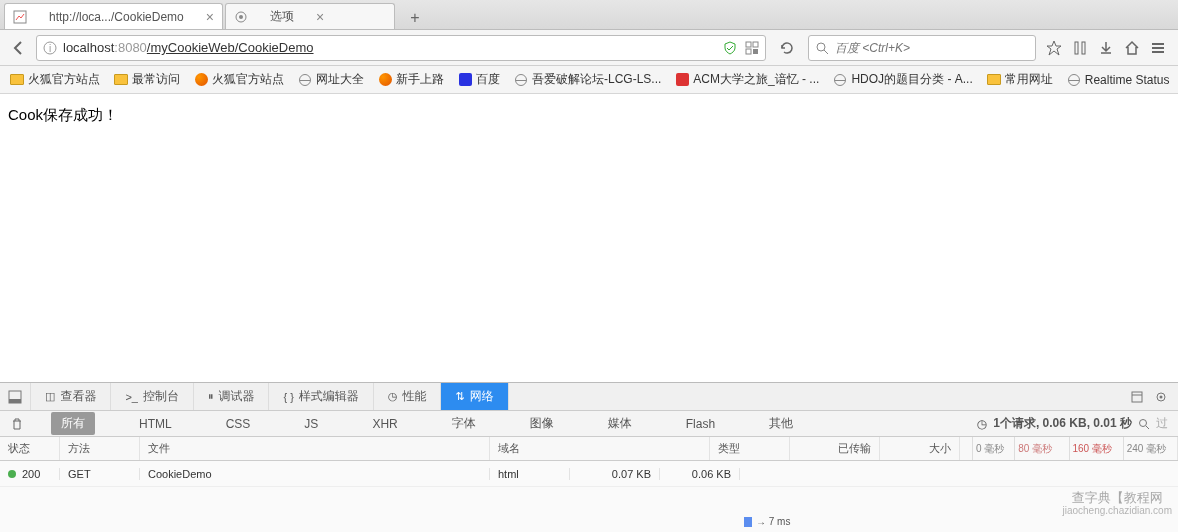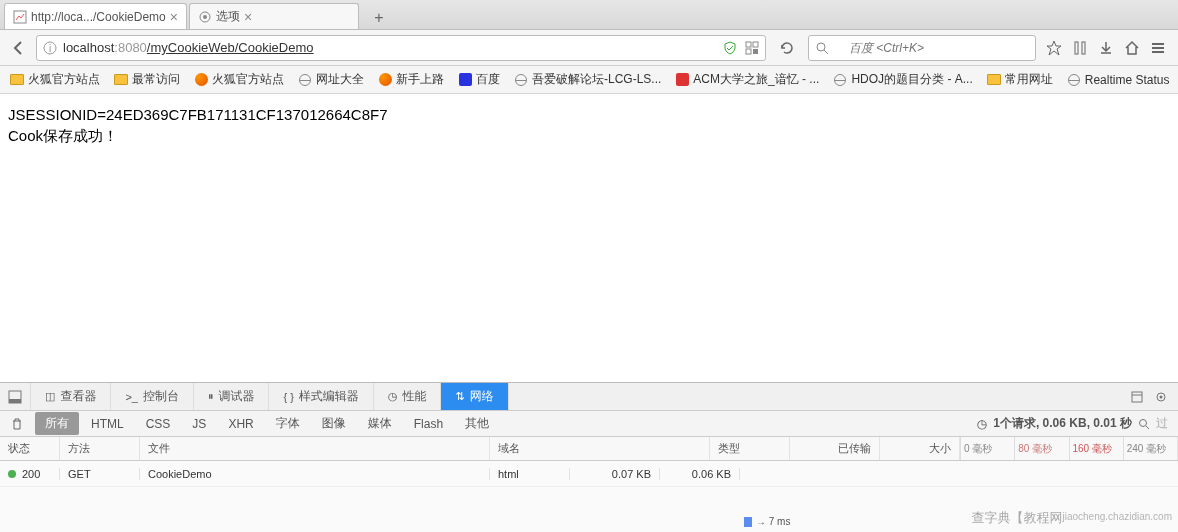--- a/index.html
+++ b/index.html
@@ -1,37 +1,37 @@
 <!DOCTYPE html>
 <html><head>
 <meta charset="utf-8">
 <style>
 * { margin: 0; padding: 0; box-sizing: border-box; font-family: "Microsoft YaHei", Arial, sans-serif; }
 body { width: 1178px; height: 532px; overflow: hidden; background: #fff; font-size: 12px; color: #333; position: relative; }
 
 
 .tab-bar { height: 30px; background: linear-gradient(#e6e6e6, #d9d9d9); display: flex; align-items: flex-end; border-bottom: 1px solid #bcbcbc; padding-left: 4px; }
-.tab { height: 26px; display: flex; align-items: center; padding: 0 8px; gap: 4px; border: 1px solid #bcbcbc; border-bottom: none; background: #f7f7f7; margin-right: 2px; border-radius: 3px 3px 0 0; min-width: 0; }
+.tab { height: 26px; display: flex; align-items: center; padding: 0 8px; gap: 22px; border: 1px solid #bcbcbc; border-bottom: none; background: #f7f7f7; margin-right: 2px; border-radius: 3px 3px 0 0; min-width: 0; }
 .tab.active { background: #fff; }
 .tab .favicon { width: 14px; height: 14px; display: flex; align-items: center; justify-content: center; }
 .tab-title { white-space: nowrap; overflow: hidden; text-overflow: ellipsis; max-width: 155px; color: #555; }
 .tab-close { color: #888; cursor: pointer; font-size: 14px; line-height: 1; }
 .new-tab { width: 28px; height: 22px; display: flex; align-items: center; justify-content: center; color: #666; font-size: 16px; margin-left: 4px; cursor: pointer; }
 
 
 .nav-bar { height: 36px; display: flex; align-items: center; padding: 0 6px; gap: 4px; border-bottom: 1px solid #d0d0d0; background: #f5f5f5; }
 .nav-btn { width: 26px; height: 26px; display: flex; align-items: center; justify-content: center; color: #666; cursor: pointer; border-radius: 3px; }
 .url-box { flex: 0 0 730px; height: 26px; border: 1px solid #bbb; border-radius: 3px; background: #fff; display: flex; align-items: center; padding: 0 6px; gap: 6px; }
 .url-text { flex: 1; display: flex; align-items: baseline; font-size: 13px; }
 .url-host { color: #333; }
 .url-port { color: #999; }
 .url-path { color: #333; text-decoration: underline; }
 .url-icons { display: flex; gap: 8px; align-items: center; color: #7a7; }
 .reload-btn { margin: 0 4px; }
-.search-box { flex: 1; height: 26px; border: 1px solid #bbb; border-radius: 3px; background: #fff; display: flex; align-items: center; padding: 0 6px; gap: 20px; color: #999; }
+.search-box { flex: 1; height: 26px; border: 1px solid #bbb; border-radius: 3px; background: #fff; display: flex; align-items: center; padding: 0 6px; gap: 6px; color: #999; }
 .search-box input { border: none; outline: none; flex: 1; font-style: italic; color: #888; font-size: 12px; }
 .toolbar-icons { display: flex; gap: 10px; align-items: center; color: #666; padding: 0 6px; }
 
 
 .bookmark-bar { height: 28px; display: flex; align-items: center; padding: 0 4px; gap: 2px; background: #f5f5f5; border-bottom: 1px solid #d6d6d6; overflow: hidden; }
 .bookmark { display: flex; align-items: center; gap: 4px; padding: 2px 6px; color: #333; cursor: pointer; white-space: nowrap; }
 .bookmark .bicon { width: 14px; height: 14px; display: flex; align-items: center; justify-content: center; }
 .folder-ico { width: 14px; height: 11px; background: #f9c23c; border-radius: 1px; border: 1px solid #c99a1e; }
 .globe-ico { width: 12px; height: 12px; border: 1px solid #888; border-radius: 50%; position: relative; }
 .globe-ico::before { content: ""; position: absolute; left: 0; right: 0; top: 50%; border-top: 1px solid #888; }
@@ -47,21 +47,21 @@
 .devtools { position: absolute; left: 0; right: 0; bottom: 0; height: 150px; border-top: 1px solid #bbb; background: #fafafa; display: flex; flex-direction: column; }
 .dt-tabs { height: 28px; display: flex; align-items: stretch; border-bottom: 1px solid #ccc; background: #f0f0f0; }
 .dt-tab { display: flex; align-items: center; gap: 5px; padding: 0 14px; color: #555; cursor: pointer; border-right: 1px solid #ddd; font-size: 12px; }
 .dt-tab.active { background: #2d8cf0; color: #fff; }
 .dt-icon { font-size: 11px; }
 .dt-spacer { flex: 1; }
 .dt-right-icons { display: flex; align-items: center; gap: 10px; padding: 0 10px; color: #666; }
 
 .dt-filters { height: 26px; display: flex; align-items: center; border-bottom: 1px solid #ccc; background: #f4f4f4; }
 .dt-filter-left { display: flex; align-items: center; height: 100%; }
-.dt-filter-btn { padding: 3px 10px; color: #555; cursor: pointer; margin: 0 1px; border-radius: 2px; }
+.dt-filter-btn { padding: 3px 10px; color: #555; cursor: pointer; margin: 0 17px; border-radius: 2px; }
 .dt-filter-btn.active { background: #999; color: #fff; }
 .dt-trash { padding: 0 10px; color: #666; cursor: pointer; }
 .dt-filter-right { margin-left: auto; display: flex; align-items: center; gap: 6px; padding: 0 10px; color: #555; }
 .dt-clock { color: #555; }
 .dt-search-icon { color: #666; }
 
 .dt-headers { height: 24px; display: flex; border-bottom: 1px solid #ccc; background: #f8f8f8; font-size: 11px; color: #555; }
 .dt-col { display: flex; align-items: center; padding: 0 8px; border-right: 1px solid #e3e3e3; }
 .c-status { width: 60px; }
 .c-method { width: 80px; }
@@ -76,21 +76,21 @@
 .timeline-tick { position: absolute; top: 0; bottom: 0; border-left: 1px solid #ddd; font-size: 10px; color: #888; padding-left: 3px; display: flex; align-items: center; }
 
 .dt-row { height: 26px; display: flex; align-items: center; font-size: 11px; color: #333; border-bottom: 1px solid #eee; }
 .status-dot { width: 8px; height: 8px; background: #4caf50; border-radius: 50%; margin-right: 6px; }
 .timeline-bar { position: absolute; top: 50%; transform: translateY(-50%); height: 10px; display: flex; align-items: center; margin-top: 48px; }
 .timeline-seg { width: 8px; height: 10px; background: #5b8def; margin-right: 4px; }
 .timeline-label { font-size: 10px; color: #555; }
 .timeline-line { position: absolute; top: 0; bottom: 0; width: 1px; }
 
 
-.watermark { position: absolute; right: 6px; bottom: 7px; font-size: 11px; color: rgba(120,120,120,0.6); display: flex; flex-direction: row; align-items: flex-start; line-height: 1.1; }
+.watermark { position: absolute; right: 6px; bottom: 16px; font-size: 11px; color: rgba(120,120,120,0.6); display: flex; flex-direction: column; align-items: center; line-height: 1.1; }
 .watermark .wm1 { font-size: 13px; color: rgba(100,100,100,0.55); }
 .watermark .wm2 { font-size: 10px; color: rgba(150,150,150,0.7); }
 
 svg { display: block; }
 </style>
 </head>
 <body>
 
 <div class="tab-bar">
   <div class="tab active">
@@ -262,21 +262,20 @@
   <div class="bookmark">
       <span class="bicon">
         <span class="globe-ico"></span>
       </span>
       <span>Realtime Status</span>
     </div>
   <div class="bookmark"></div>
 </div>
 
 <div class="content">
-  <p>JSESSIONID=24ED369C7FB171131CF137012664C8F7</p>
   <p>Cook保存成功！</p>
 </div>
 
 <div class="devtools">
   <div class="dt-tabs">
     <div class="dt-tab" style="padding:0 8px;border-right:1px solid #ddd">
       <svg width="14" height="14" viewBox="0 0 14 14">
           <rect x="1" y="1" width="12" height="12" fill="none" stroke="#777"></rect>
           <rect x="1" y="9" width="12" height="4" fill="#777"></rect>
         </svg>
@@ -356,21 +355,21 @@
   <div class="dt-headers">
     <div class="dt-col c-status">状态</div>
     <div class="dt-col c-method">方法</div>
     <div class="dt-col c-file">文件</div>
     <div class="dt-col c-domain">域名</div>
     <div class="dt-col c-type">类型</div>
     <div class="dt-col c-transferred">已传输</div>
     <div class="dt-col c-size">大小</div>
     <div class="dt-col c-timeline">
       <div class="timeline-header">
-        <span class="timeline-tick" style="left:0">0 毫秒</span>
+        <span class="timeline-tick" style="left:12px">0 毫秒</span>
         <span class="timeline-tick" style="left:25%;color:#c77">80 毫秒</span>
         <span class="timeline-tick" style="left:50%;color:#c55">160 毫秒</span>
         <span class="timeline-tick" style="left:75%">240 毫秒</span>
       </div>
     </div>
   </div>
 
   <div class="dt-row">
     <div class="dt-col c-status">
         <span class="status-dot"></span>

